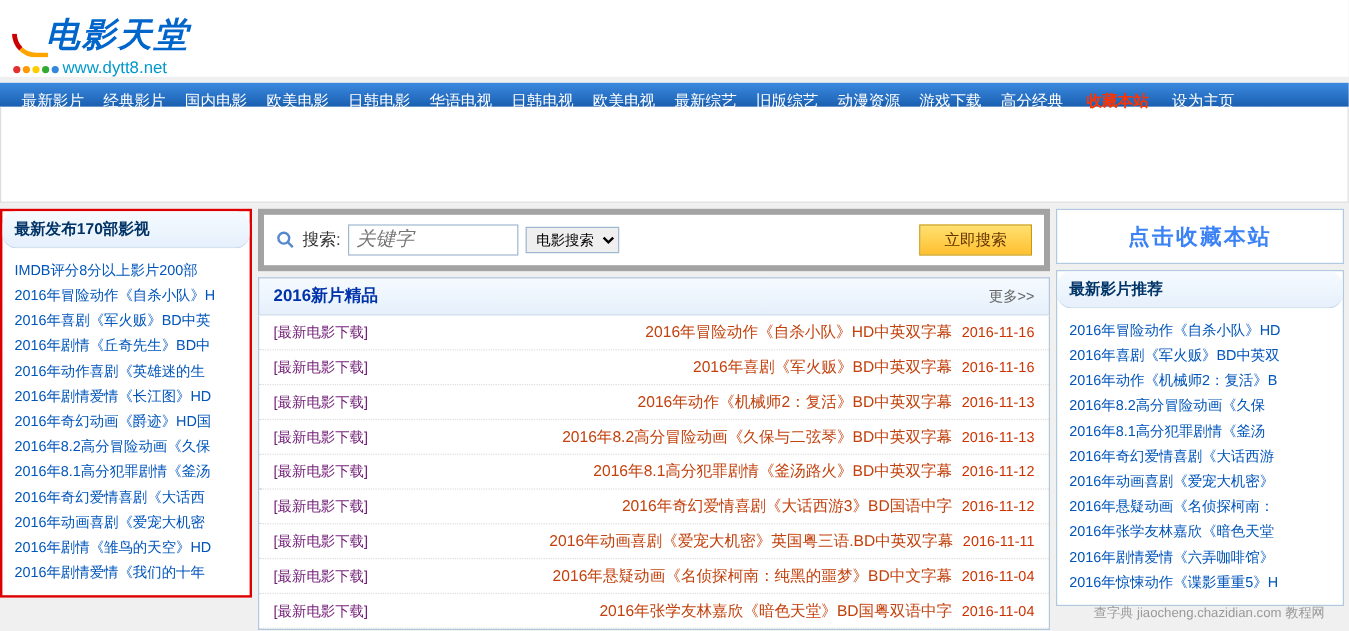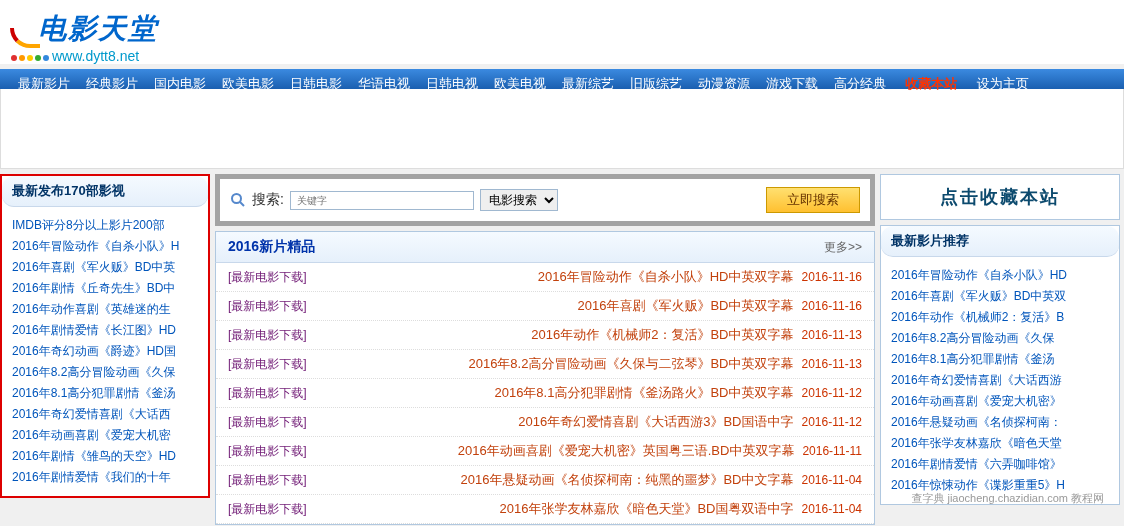--- a/index.html
+++ b/index.html
@@ -20,34 +20,34 @@
 .mid-col { width:660px; }
 .right-col { width:240px; }
 .panel { background:#fff; border:1px solid #b0c8e0; margin-bottom:5px; }
 .panel.red-border { border:2px solid #d00; }
 .panel-head { background:linear-gradient(#f5faff,#e6f0fb); border-bottom:1px solid #c8d8eb; padding:6px 10px; font-weight:bold; color:#003366; font-size:13px;border-radius:12px; }
 .panel-body { padding:8px 10px; }
 .left-list a, .right-list a { display:block; color:#0055bb; text-decoration:none; line-height:21px; white-space:nowrap; overflow:hidden; font-size:12px; }
 .search-row { background:#fff; border:5px solid #a3a3a3; padding:8px 10px; display:flex; align-items:center; gap:6px; margin-bottom:5px; }
 .search-icon { width:16px; height:16px; }
 .search-label { font-size:14px; color:#333; }
-.search-input { border:1px solid #a0b8d0; padding:3px 6px; width:184px; font-size:10px; }
+.search-input { border:1px solid #a0b8d0; padding:3px 6px; width:142px; font-size:16px;font-style:italic; }
 .search-select { border:1px solid #a0b8d0; padding:2px 4px; font-size:12px; }
 .search-btn { background:linear-gradient(#ffe070,#ffc030); border:1px solid #cc9900; padding:3px 20px; font-size:13px; color:#663300; cursor:pointer; margin-left:auto; }
 .section-head { background:linear-gradient(#f5faff,#e6f0fb); border:1px solid #b0c8e0; border-bottom:1px solid #c8d8eb; padding:6px 12px; display:flex; justify-content:space-between; align-items:center; }
 .section-title { color:#0033aa; font-weight:bold; font-size:14px; }
 .section-more { color:#666; font-size:12px; text-decoration:none; }
 .news-list { background:#fff; border:1px solid #b0c8e0; border-top:none; }
 .news-item { display:flex; padding:5px 12px; border-bottom:1px dotted #ddd; align-items:center; }
 .news-tag { color:#701a75; }
 .news-title { color:#c2410c; text-decoration:none; flex:1; white-space:nowrap; overflow:hidden; font-size:13px; margin-left:2px;text-align:right; }
 .news-date { color:#cc3300; font-size:12px; margin-left:8px; }
 .bookmark-panel { background:#fff; border:1px solid #b0c8e0; text-align:center; padding:10px; margin-bottom:5px; }
-.bookmark-text { color:#0c4a6e; font-size:18px; font-weight:bold; letter-spacing:2px; }
-.watermark { position:absolute; right:20px; bottom:20px; color:#999; font-size:11px; }
+.bookmark-text { color:#3b82f6; font-size:18px; font-weight:bold; letter-spacing:2px; }
+.watermark { position:absolute; right:20px; bottom:8px; color:#999; font-size:11px; }
 </style>
 </head>
 <body>
 
 <div class="wrapper">
   <div class="header">
     <div class="logo-box">
       <span class="logo-arc"></span>
       <span class="logo-main">电影天堂</span>
       <div class="logo-url">

